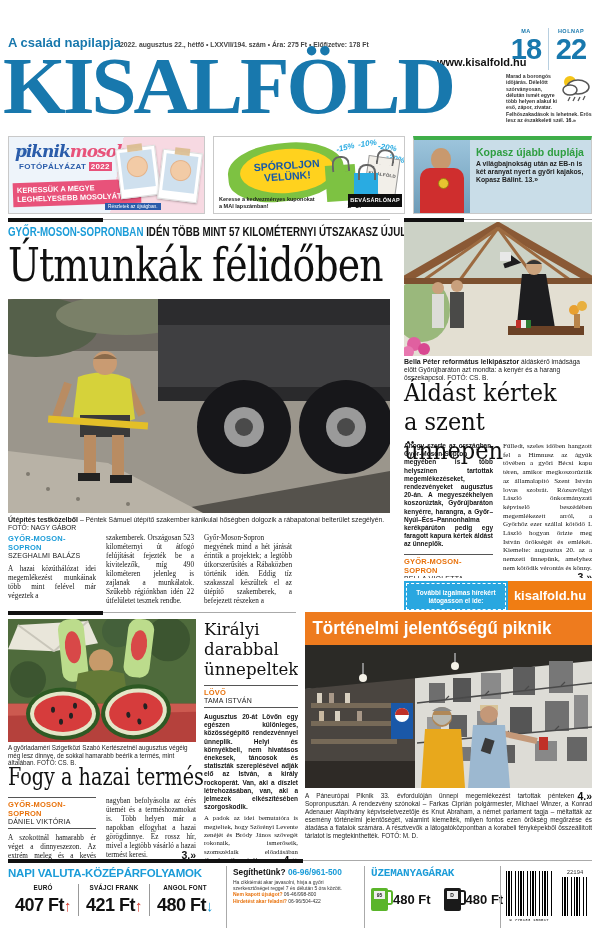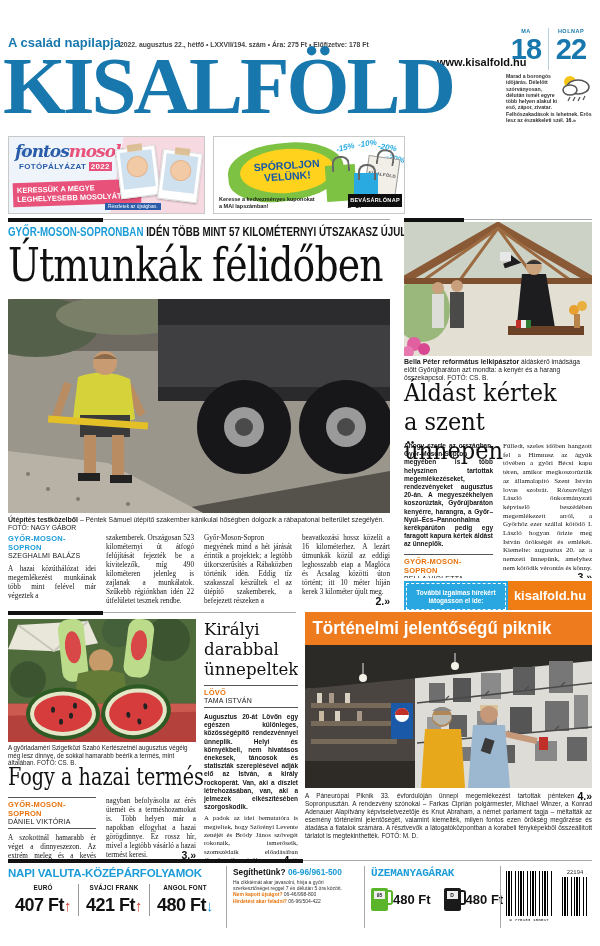--- a/index.html
+++ b/index.html
@@ -188,21 +188,21 @@
           <line x1="20" y1="23" x2="18" y2="27"></line>
             <line x1="25" y1="22" x2="23" y2="26"></line>
         </g>
       </svg>
       <span>Marad a borongós időjárás. Délelőtt szórványosan, délután ismét egyre több helyen alakul ki eső, zápor, zivatar. Felhőszakadások is lehetnek. Erős lesz az északkeleti szél.</span>
       <span class="wx-ref">16.»</span>
     </div>
   </div>
 
   <div class="abs banner b1">
-    <div class="abs b1-script"><span class="sc1">fontos</span><span class="sc2">mosoly</span></div>
+    <div class="abs b1-script"><span class="sc1">piknik</span><span class="sc2">mosoly</span></div>
     <div class="abs b1-line">
       <span>FOTÓPÁLYÁZAT</span>
       <span class="b1-year">2022</span>
     </div>
     <div class="abs b1-ribbon">
       <div>KERESSÜK A MEGYE</div>
       <div>LEGHELYESEBB MOSOLYÁT!</div>
     </div>
     <div class="abs b1-note">Részletek az újságban.</div>
     <div class="abs b1-photo b1p1"></div>
@@ -225,20 +225,34 @@
     <div class="abs bag bagG"></div>
     <div class="abs bag bagB"></div>
     <div class="abs b2-tag">BEVÁSÁRLÓNAP</div>
     <div class="abs b2-sub">
       <div>Keresse a kedvezményes kuponokat</div>
       <div>a MAI lapszámban!</div>
       <span class="b2-ref">2–3.»</span>
     </div>
   </div>
 
+  <div class="abs banner b3">
+    <div class="abs b3-photo">
+      <div class="abs ath-head"></div>
+      <div class="abs ath-shirt"></div>
+      <div class="abs ath-medal"></div>
+    </div>
+    <div class="abs b3-text">
+      <div class="b3-title">Kopasz újabb duplája</div>
+      <div class="b3-body">
+        <span>A világbajnokság után az EB-n is két aranyat nyert a győri kajakos, Kopasz Bálint.</span>
+        <b>13.»</b>
+      </div>
+    </div>
+  </div>
 
   <div class="abs rule ruleA"></div>
   <div class="abs rule ruleB"></div>
 
   <div class="abs kicker nb">
     <span class="kr">GYŐR-MOSON-SOPRONBAN</span>
     <span class="kt">IDÉN TÖBB MINT 57 KILOMÉTERNYI ÚTSZAKASZ ÚJUL MEG</span>
   </div>
   <div class="abs h-main serif nb">Útmunkák félidőben</div>
 
@@ -283,24 +297,20 @@
   <div class="abs mainbody">
     <div class="mcol" style="left:0;">
       <div class="byline">
         <div class="reg blue">GYŐR-MOSON-SOPRON</div>
         <div class="aut">SZEGHALMI BALÁZS</div>
       </div>
       <div class="bodytext" style="margin-top:6px;">A hazai közúthálózat idei megemlékezést munkáinak több mint felével már végeztek a</div>
     </div>
     <div class="mcol bodytext" style="left:98px;">szakemberek. Országosan 523 kilométernyi út átfogó felújítását fejezték be a kivitelezők, míg 490 kilométeren jelenleg is zajlanak a munkálatok. Szűkebb régiónkban idén 22 útfelületet tesznek rendbe.</div>
     <div class="mcol bodytext" style="left:196px;">Győr-Moson-Sopron megyének mind a hét járását érintik a projektek; a legtöbb útkorszerűsítés a Rábaközben történik idén. Eddig tíz szakasszal készültek el az útépítő szakemberek, a befejezett részeken a</div>
-    <div class="mcol" style="left:294px;">
-      <div class="bodytext"><span>beavatkozási hossz közelít a 16 kilométerhez. A lezárt útmunkák közül az eddigi leghosszabb etap a Maglóca és Acsalag közötti úton történt; itt 10 méter híján kerek 3 kilométer újult meg.</span>
-      <span class="pref">2.»</span></div>
-    </div>
   </div>
 
   <svg class="abs photo-priest" viewBox="0 0 188 134" preserveAspectRatio="none">
     <rect width="188" height="134" fill="#ccd2c6"></rect>
     <rect y="62" width="188" height="72" fill="#e3dfd2"></rect>
     <ellipse cx="18" cy="88" rx="28" ry="32" fill="#9ab87c"></ellipse>
     <path d="M0,58 L94,4 L188,58" stroke="#8a5935" stroke-width="8" fill="none"></path>
     <g stroke="#9c6a40" stroke-width="3">
       <line x1="94" y1="6" x2="20" y2="58"></line>
         <line x1="94" y1="6" x2="56" y2="58"></line>

